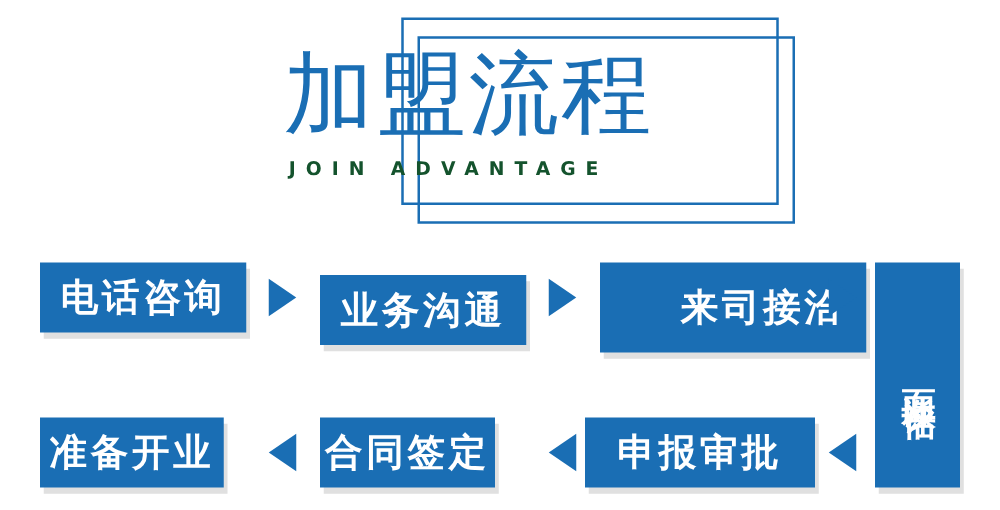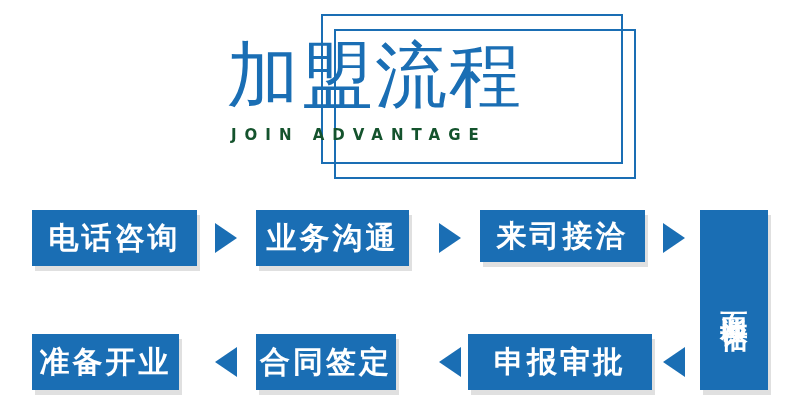--- a/index.html
+++ b/index.html
@@ -50,22 +50,22 @@
     align-items:center;
     justify-content:center;
     font-size:30px;
     font-weight:700;
     letter-spacing:3px;
     box-shadow:3px 5px 0 #e0e0e0;
     z-index:2;
     white-space:nowrap;
   }
   .b1{left:32px;top:210px;width:165px;height:56px;}
-  .b2{left:256px;top:210px;width:153px;height:56px;}
-  .b3{left:480px;top:210px;width:165px;height:52px;}
+  .b2{left:256px;top:220px;width:165px;height:56px;}
+  .b3{left:480px;top:210px;width:165px;height:72px;padding-left:48px;}
   .b4{left:700px;top:210px;width:68px;height:180px;}
   .b5{left:468px;top:334px;width:184px;height:56px;}
   .b6{left:256px;top:334px;width:140px;height:56px;}
   .b7{left:32px;top:334px;width:147px;height:56px;}
 
   .vertical{
     writing-mode:vertical-rl;
     text-orientation:upright;
     font-size:27px;
     letter-spacing:5px;

